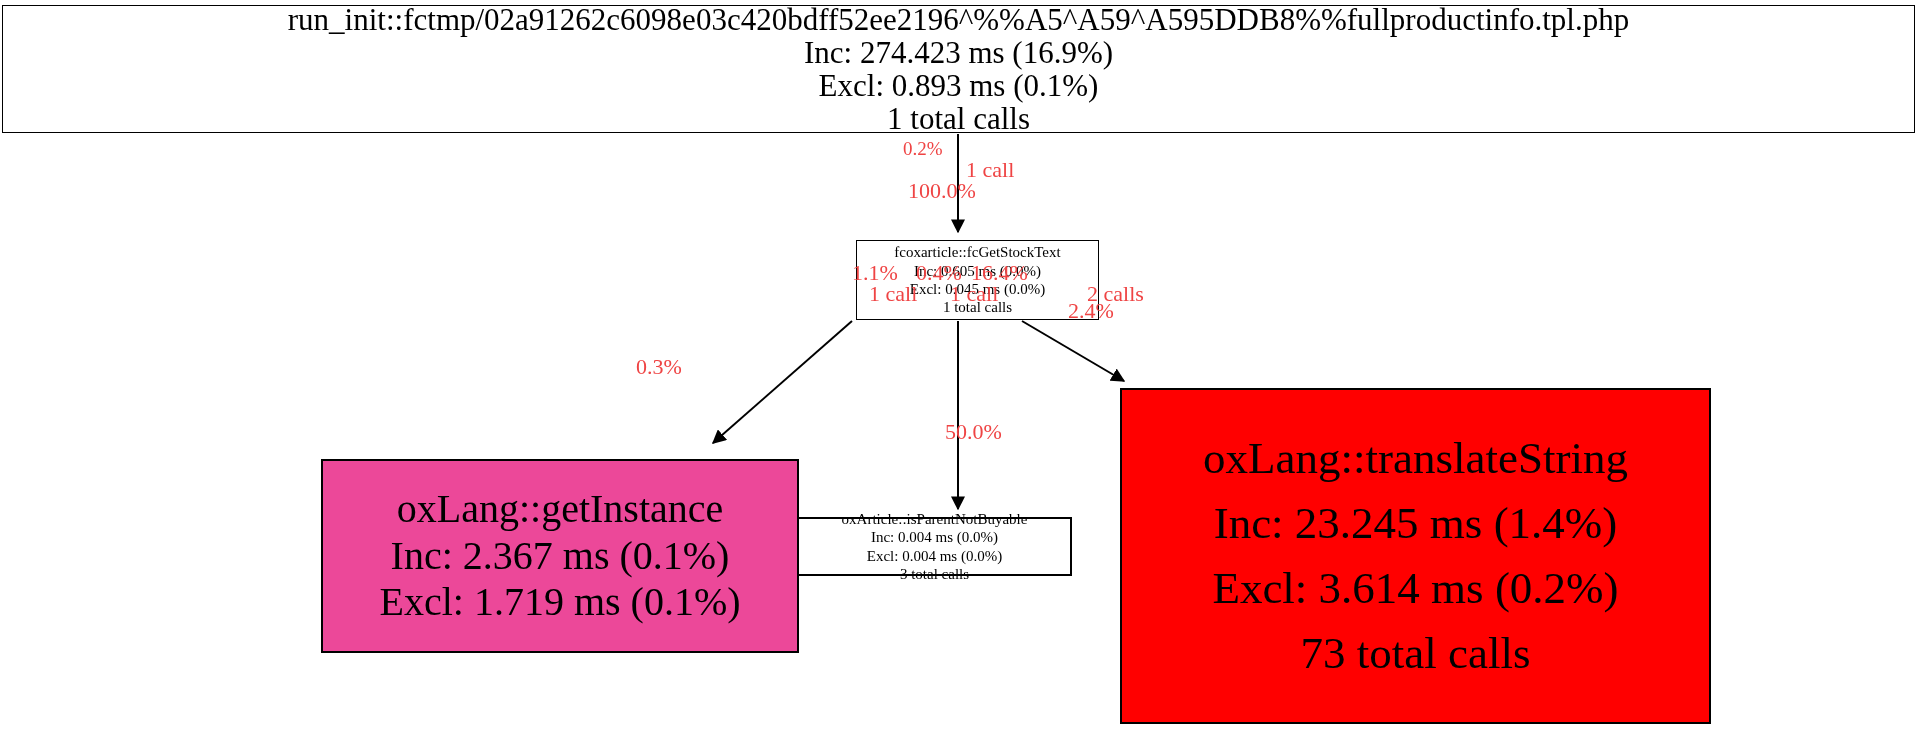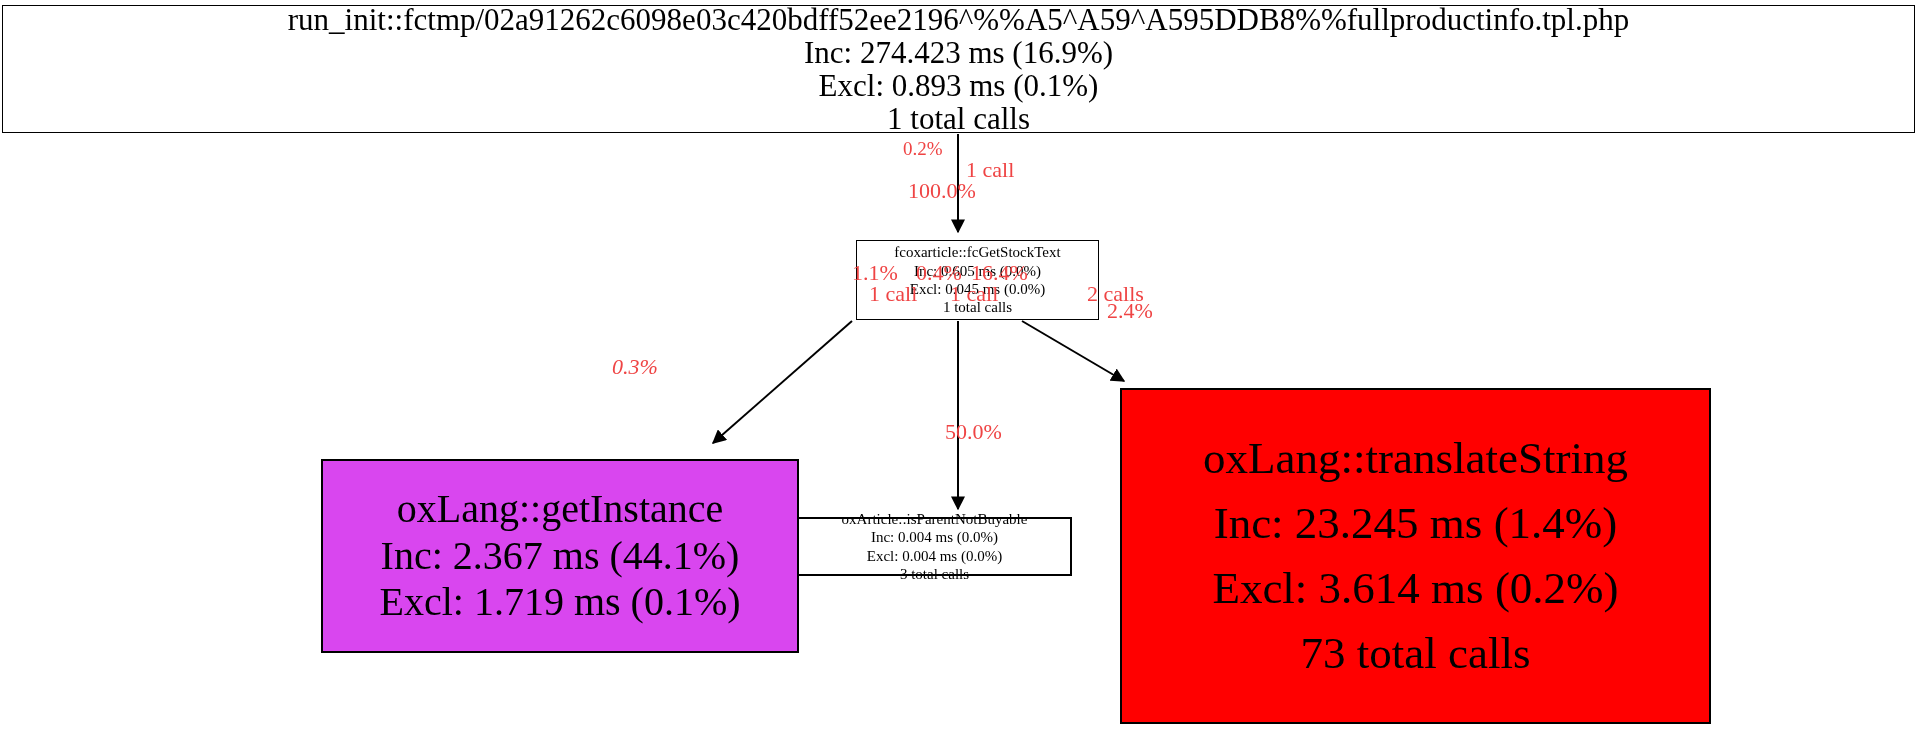--- a/index.html
+++ b/index.html
@@ -104,29 +104,29 @@
   }
   .lbl-sm { font-size: 19px; }
   .lbl-md { font-size: 22px; }
 
   #lbl-root-fc-pct    { left: 903px;  top: 139px; }
   #lbl-root-fc-calls  { left: 966px;  top: 159px; }
   #lbl-fc-in-pct      { left: 908px;  top: 180px; }
 
   #lbl-fc-gi-pct      { left: 852px;  top: 262px; }
   #lbl-fc-gi-calls    { left: 869px;  top: 283px; }
-  #lbl-gi-in-pct      { left: 612px;  top: 356px; font-style: italic; }
+  #lbl-gi-in-pct      { left: 636px;  top: 356px; }
 
   #lbl-fc-pnb-pct     { left: 916px;  top: 262px; }
   #lbl-fc-pnb-calls   { left: 950px;  top: 283px; }
   #lbl-pnb-in-pct     { left: 945px;  top: 421px; }
 
   #lbl-fc-ts-pct      { left: 971px;  top: 262px; }
   #lbl-fc-ts-calls    { left: 1087px; top: 283px; }
-  #lbl-ts-in-pct      { left: 1107px; top: 300px; text-align: center; }
+  #lbl-ts-in-pct      { left: 1068px; top: 300px; text-align: center; }
 </style>
 </head>
 <body>
 
 <div id="canvas">
 
   <svg class="edges" viewBox="0 0 1917 731" xmlns="http://www.w3.org/2000/svg">
     <defs>
       <marker id="arrow" viewBox="0 0 10 10" refX="9" refY="5" markerWidth="7" markerHeight="7" orient="auto-start-reverse">
         <path d="M 0 0 L 10 5 L 0 10 z" fill="#000000"></path>
@@ -149,23 +149,23 @@
     <span class="line">1 total calls</span>
   </div>
 
   <div class="node" id="node-fcgetstocktext" style="background: rgb(255, 255, 255);">
     <span class="line">fcoxarticle::fcGetStockText</span>
     <span class="line">Inc: 0.605 ms (0.0%)</span>
     <span class="line">Excl: 0.045 ms (0.0%)</span>
     <span class="line">1 total calls</span>
   </div>
 
-  <div class="node" id="node-getinstance" style="background: #d946ef;">
+  <div class="node" id="node-getinstance" style="background: #ec4899;">
     <span class="line">oxLang::getInstance</span>
-    <span class="line">Inc: 2.367 ms (44.1%)</span>
+    <span class="line">Inc: 2.367 ms (0.1%)</span>
     <span class="line">Excl: 1.719 ms (0.1%)</span>
   </div>
 
   <div class="node" id="node-isparentnotbuyable" style="background: rgb(255, 255, 255);">
     <span class="line">oxArticle::isParentNotBuyable</span>
     <span class="line">Inc: 0.004 ms (0.0%)</span>
     <span class="line">Excl: 0.004 ms (0.0%)</span>
     <span class="line">3 total calls</span>
   </div>
 

